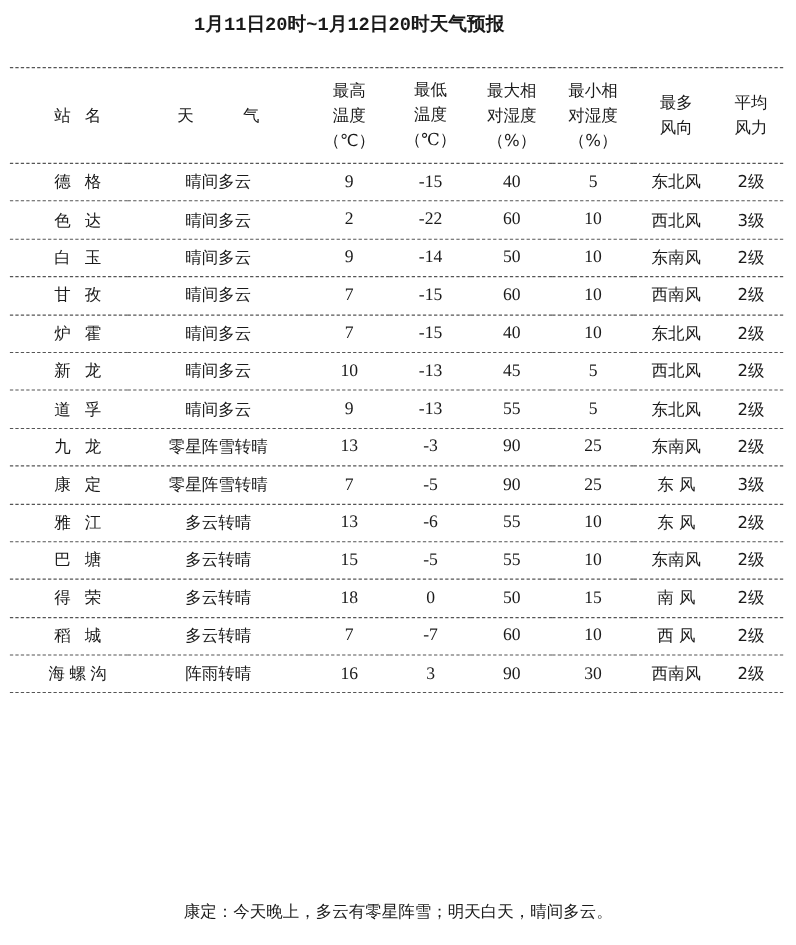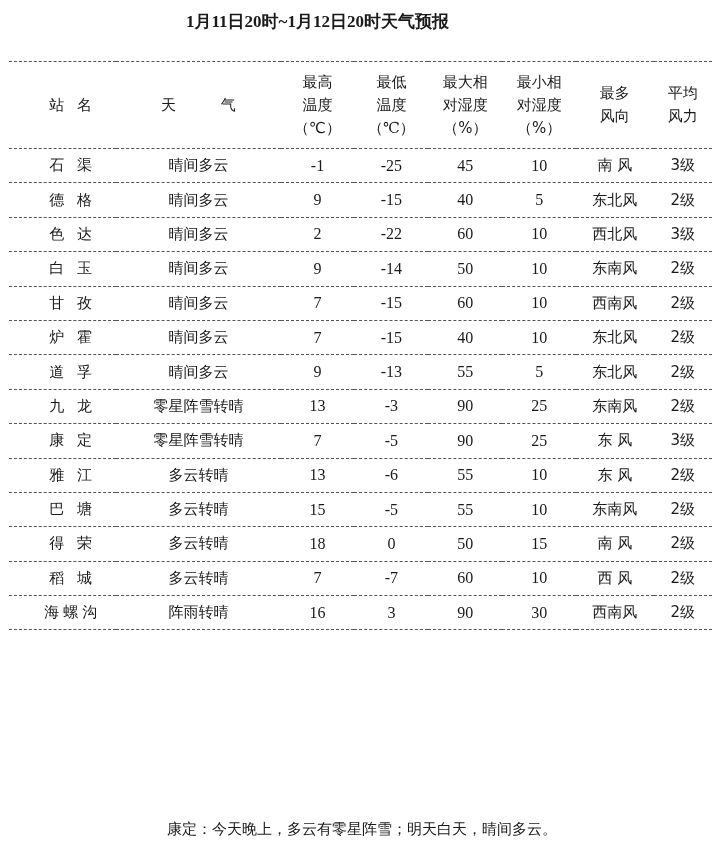--- a/index.html
+++ b/index.html
@@ -4,21 +4,21 @@
 <style>
   html, body { margin: 0; padding: 0; background: #ffffff; }
   body {
     width: 724px; height: 859px; position: relative; overflow: hidden;
     font-family: "DejaVu Serif", "Liberation Serif", serif;
     color: #1a1a1a;
   }
   .title {
     position: absolute; top: 10px; left: 0; width: 635px;
     text-align: center; font-size: 17px; font-weight: bold;
-    font-family: Liberation Serif, serif;
+    font-family: Liberation Mono, monospace;
     letter-spacing: 0px;
   }
   table.wx {
     position: absolute; top: 61px; left: 9px; width: 703px;
     border-collapse: collapse; font-size: 16px;
   }
   table.wx th, table.wx td {
     border-bottom: 1px dashed #555;
     padding: 0; text-align: center; font-weight: normal;
     font-family: "DejaVu Sans", "Liberation Sans", sans-serif;
@@ -74,30 +74,20 @@
         <div>风向</div>
       </th>
       <th class="c-lvl">
         <div>平均</div>
         <div>风力</div>
       </th>
     </tr>
   </thead>
   <tbody id="rows">
       <tr>
-        <td class="c-name">石 渠</td>
-        <td class="c-wx">晴间多云</td>
-        <td class="c-num">-1</td>
-        <td class="c-num">-25</td>
-        <td class="c-num">45</td>
-        <td class="c-num">10</td>
-        <td class="c-dir">南 风</td>
-        <td class="c-lvl">3级</td>
-      </tr>
-      <tr>
         <td class="c-name">德 格</td>
         <td class="c-wx">晴间多云</td>
         <td class="c-num">9</td>
         <td class="c-num">-15</td>
         <td class="c-num">40</td>
         <td class="c-num">5</td>
         <td class="c-dir">东北风</td>
         <td class="c-lvl">2级</td>
       </tr>
       <tr>
@@ -131,20 +121,30 @@
         <td class="c-lvl">2级</td>
       </tr>
       <tr>
         <td class="c-name">炉 霍</td>
         <td class="c-wx">晴间多云</td>
         <td class="c-num">7</td>
         <td class="c-num">-15</td>
         <td class="c-num">40</td>
         <td class="c-num">10</td>
         <td class="c-dir">东北风</td>
+        <td class="c-lvl">2级</td>
+      </tr>
+      <tr>
+        <td class="c-name">新 龙</td>
+        <td class="c-wx">晴间多云</td>
+        <td class="c-num">10</td>
+        <td class="c-num">-13</td>
+        <td class="c-num">45</td>
+        <td class="c-num">5</td>
+        <td class="c-dir">西北风</td>
         <td class="c-lvl">2级</td>
       </tr>
       <tr>
         <td class="c-name">道 孚</td>
         <td class="c-wx">晴间多云</td>
         <td class="c-num">9</td>
         <td class="c-num">-13</td>
         <td class="c-num">55</td>
         <td class="c-num">5</td>
         <td class="c-dir">东北风</td>

